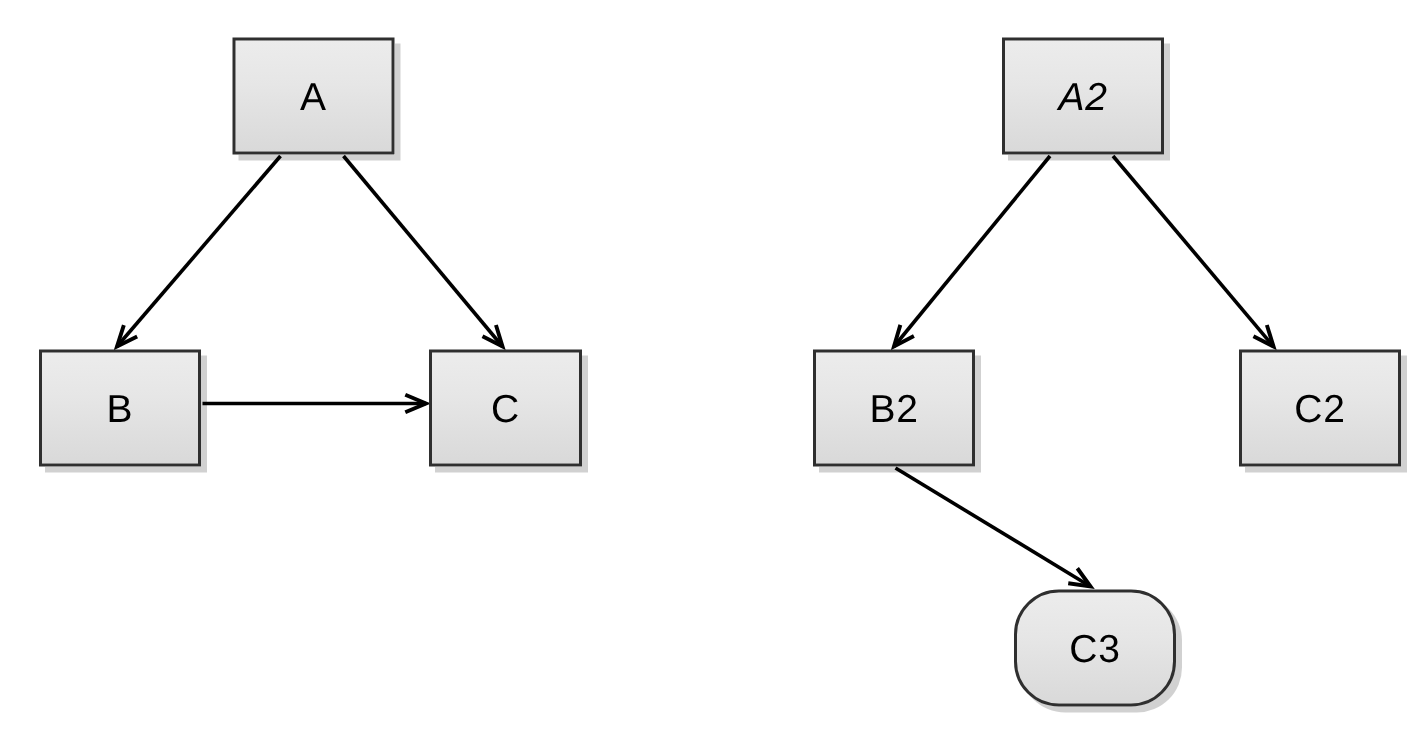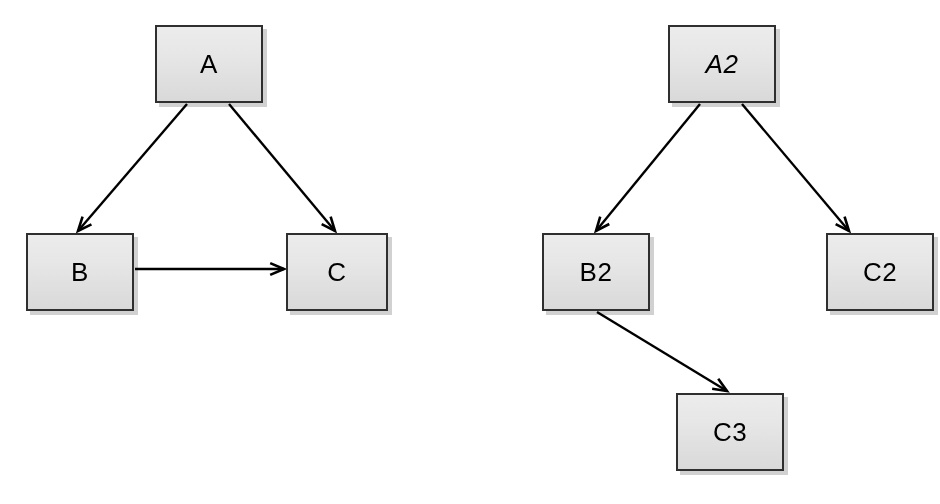--- a/index.html
+++ b/index.html
@@ -89,17 +89,17 @@
   </div>
   <div class="node" id="node-A2" style="left: 668px; top: 25px; width: 108px; height: 78px; font-style: italic;">
     <span class="node-label">A2</span>
   </div>
   <div class="node" id="node-B2" style="left: 542px; top: 233px; width: 108px; height: 78px;">
     <span class="node-label">B2</span>
   </div>
   <div class="node" id="node-C2" style="left: 798px; top: 233px; width: 108px; height: 78px; margin-left: 28px;">
     <span class="node-label">C2</span>
   </div>
-  <div class="node" id="node-C3" style="left: 676px; top: 393px; width: 108px; height: 78px;">
+  <div class="node" id="node-C3" style="left: 676px; top: 393px; width: 108px; height: 78px; border-radius: 30px;">
     <span class="node-label">C3</span>
   </div>
 
 </div>
 
 </body></html>

